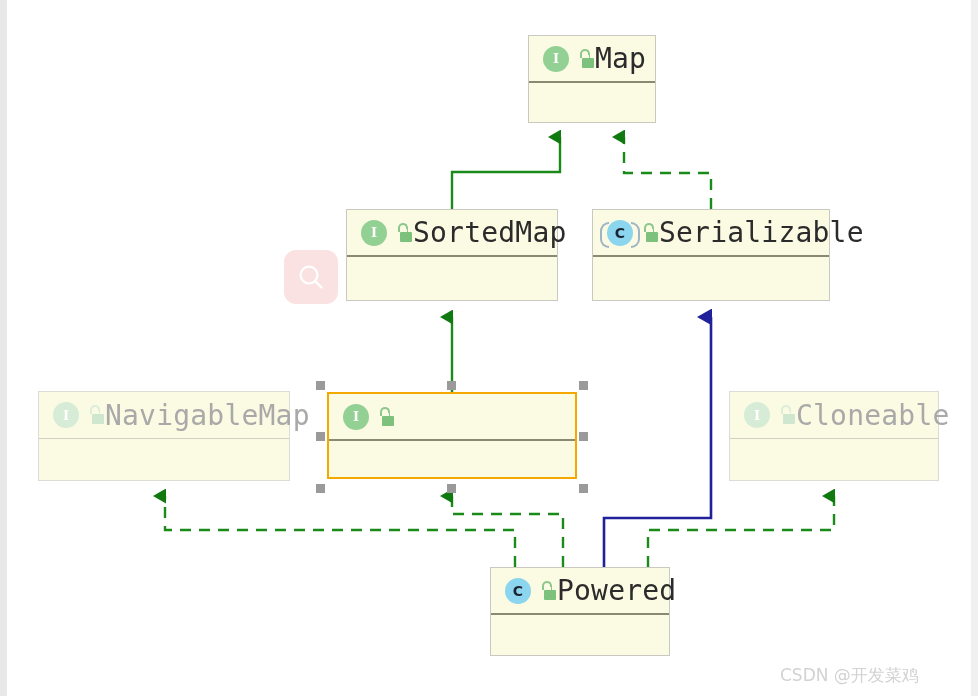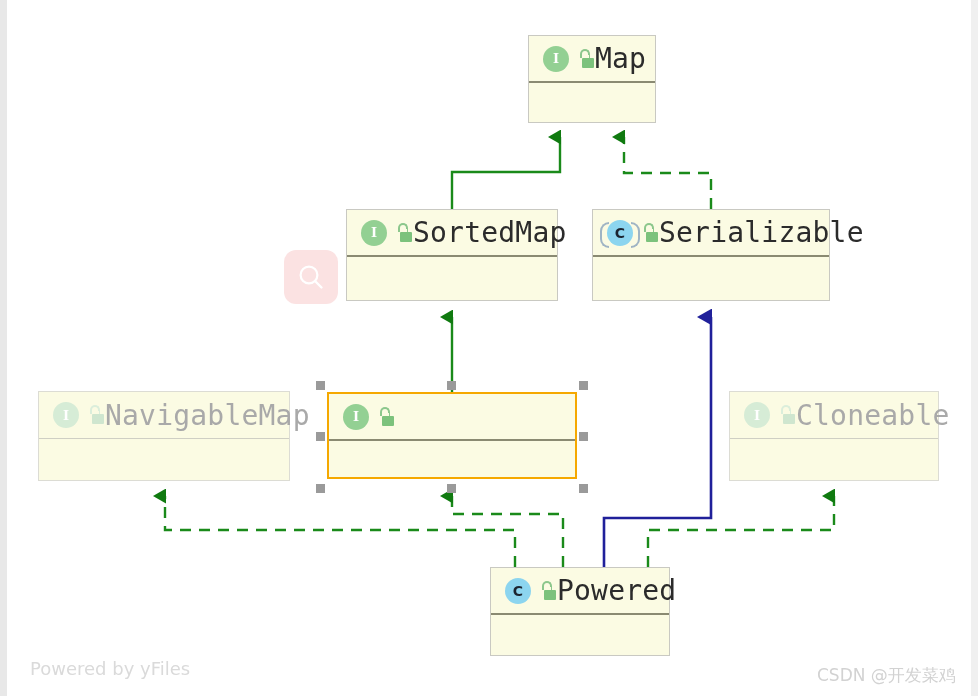--- a/index.html
+++ b/index.html
@@ -306,16 +306,15 @@
     <div class="body"></div>
   </div>
 
   <div class="search-chip" style="left:284px; top:250px;">
     <svg width="30" height="30" viewBox="0 0 30 30" xmlns="http://www.w3.org/2000/svg">
       <circle cx="13" cy="13" r="8.4" fill="none" stroke="#ffffff" stroke-width="2.2"></circle>
       <line x1="19" y1="19" x2="25.5" y2="25.5" stroke="#ffffff" stroke-width="2.4" stroke-linecap="round"></line>
     </svg>
   </div>
 
-  <div class="yfiles" style="left:30px; top:658px;">Powered by yFiles</div>
-  <div class="csdn" style="left:817px; top:664px;">CSDN @开发菜鸡</div>
+  <div class="csdn" style="left:780px; top:664px;">CSDN @开发菜鸡</div>
 
 </div>
 
 </body></html>

